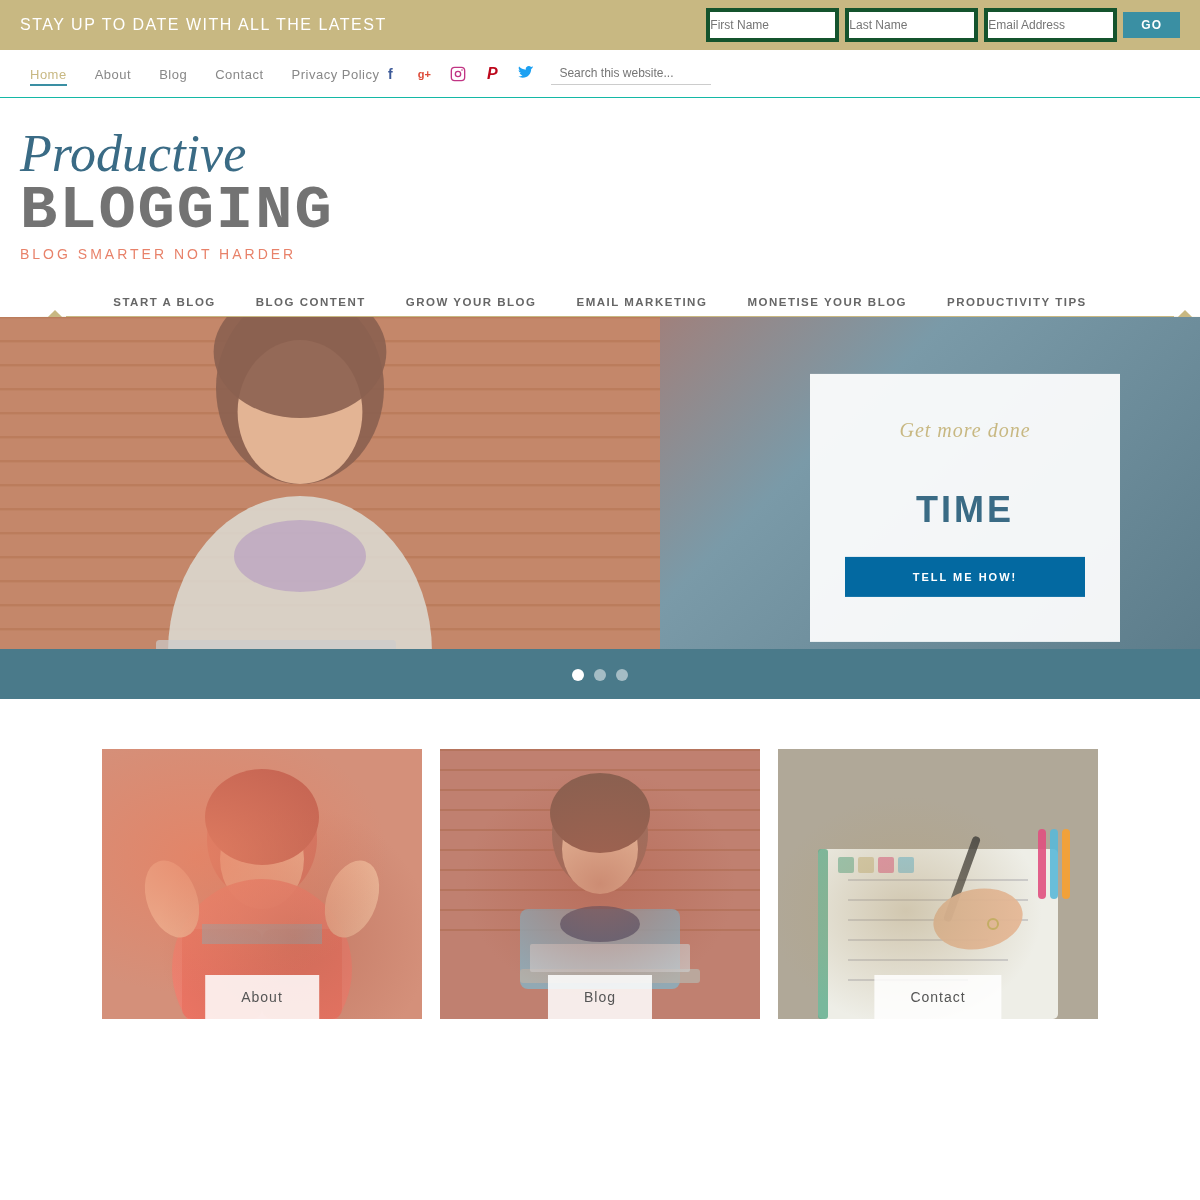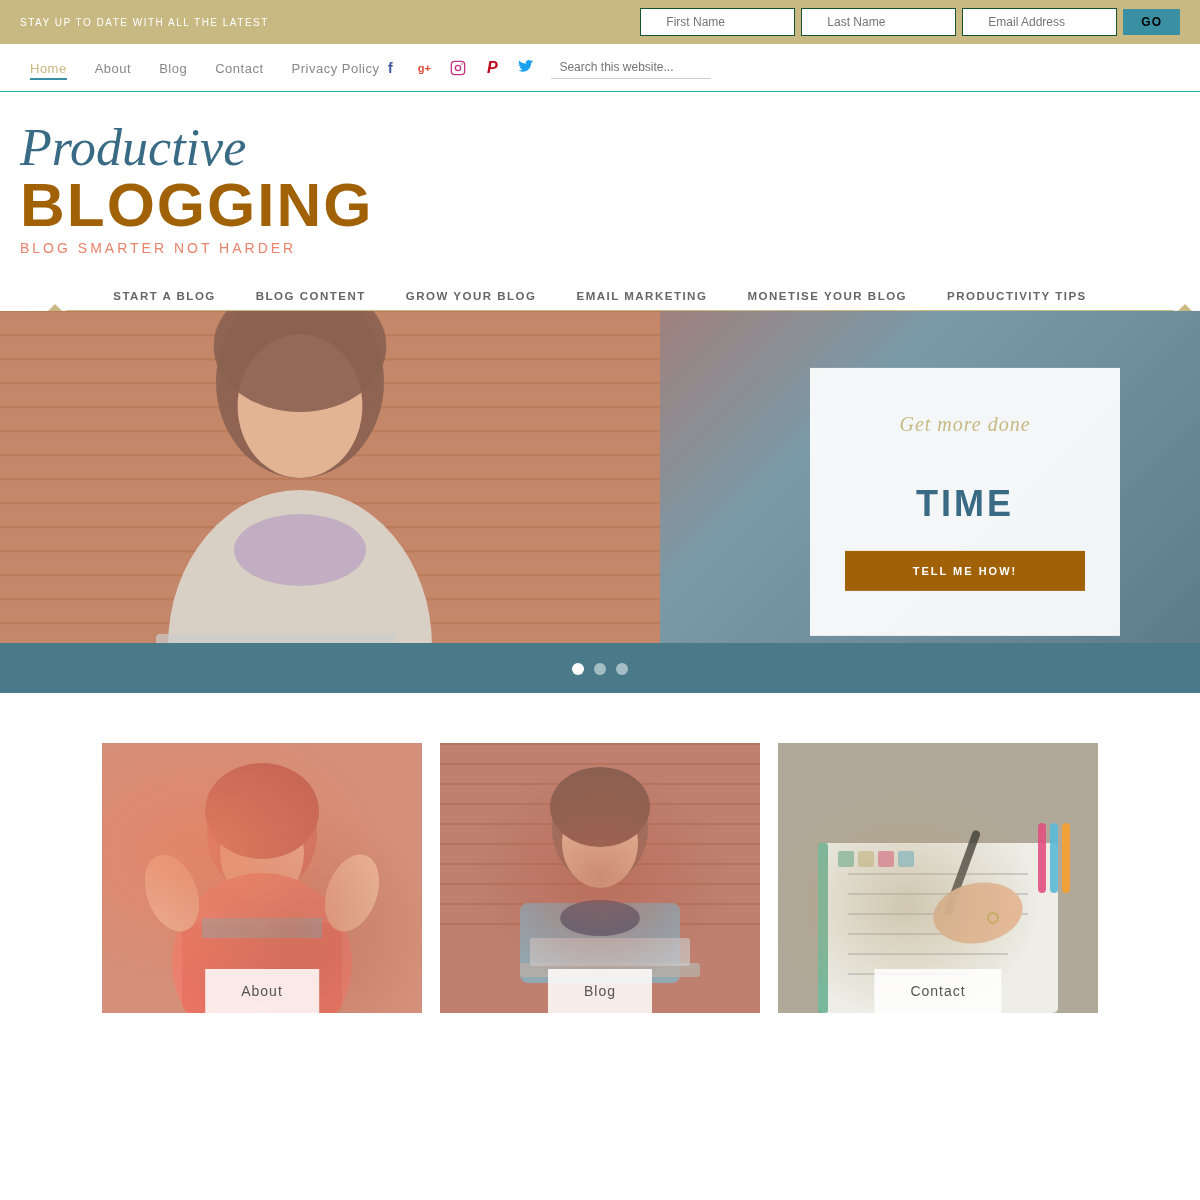--- a/index.html
+++ b/index.html
@@ -9,43 +9,43 @@
     .top-bar {
       background: #c8b882;
       padding: 8px 20px;
       display: flex;
       align-items: center;
       justify-content: space-between;
       gap: 10px;
     }
     .top-bar-text {
       color: #fff;
-      font-size: 10px;
+      font-size: 16px;
       letter-spacing: 1.5px;
       font-family: Arial, sans-serif;
       text-transform: uppercase;
       white-space: nowrap;
     }
     .top-bar-form {
       display: flex;
       gap: 6px;
       align-items: center;
     }
     .top-bar-form input {
-      border: 1px solid #14532d;
-      padding: 6px 25px;
+      border: 4px solid #14532d;
+      padding: 6px 0;
       font-size: 12px;
       color: #aaa;
       background: #fff;
-      width: 155px;
+      width: 133px;
       font-family: Arial, sans-serif;
     }
     .top-bar-form button {
       background: #3a8fa3;
-      color: #000000;
+      color: #ffffff;
       border: none;
       padding: 6px 18px;
       font-size: 12px;
       font-family: Arial, sans-serif;
       font-weight: bold;
       letter-spacing: 1px;
       cursor: pointer;
     }
 
     
@@ -118,22 +118,22 @@
     .logo-productive {
       font-size: 52px;
       color: #3a6b85;
       font-style: italic;
       font-family: Georgia, serif;
       font-weight: normal;
       line-height: 1;
     }
     .logo-blogging {
       font-size: 62px;
-      color: #a16207;
-      font-family: Liberation Sans, sans-serif;
+      color: #737373;
+      font-family: Liberation Mono, monospace;
       font-weight: bold;
       text-transform: uppercase;
       line-height: 1;
       letter-spacing: 2px;
     }
     .logo-tagline {
       font-size: 14px;
       color: #e8826a;
       letter-spacing: 3px;
       font-family: Arial, sans-serif;
@@ -262,21 +262,21 @@
       font-size: 36px;
       font-family: Arial, sans-serif;
       font-weight: bold;
       color: #3a6b85;
       text-transform: uppercase;
       letter-spacing: 3px;
       line-height: 1.1;
       margin-bottom: 28px;
     }
     .hero-btn {
-      background: #a16207;
+      background: #0369a1;
       color: #fff;
       border: none;
       padding: 14px 28px;
       font-size: 11px;
       letter-spacing: 2px;
       font-family: Arial, sans-serif;
       text-transform: uppercase;
       font-weight: bold;
       cursor: pointer;
       display: block;

